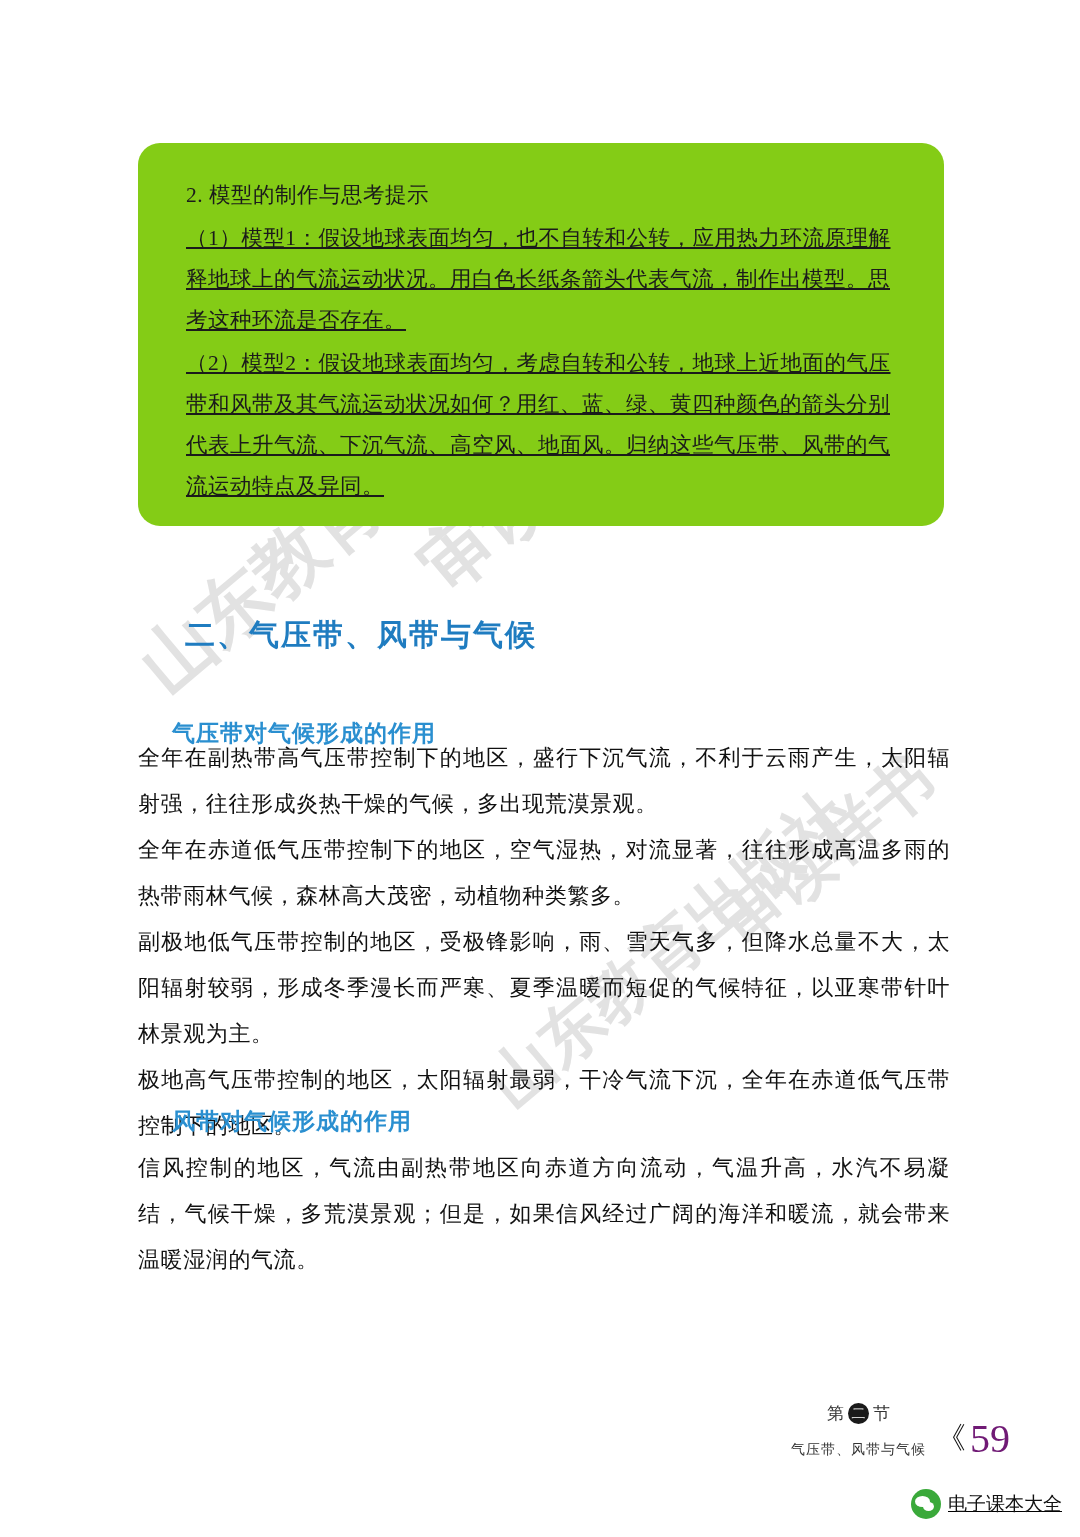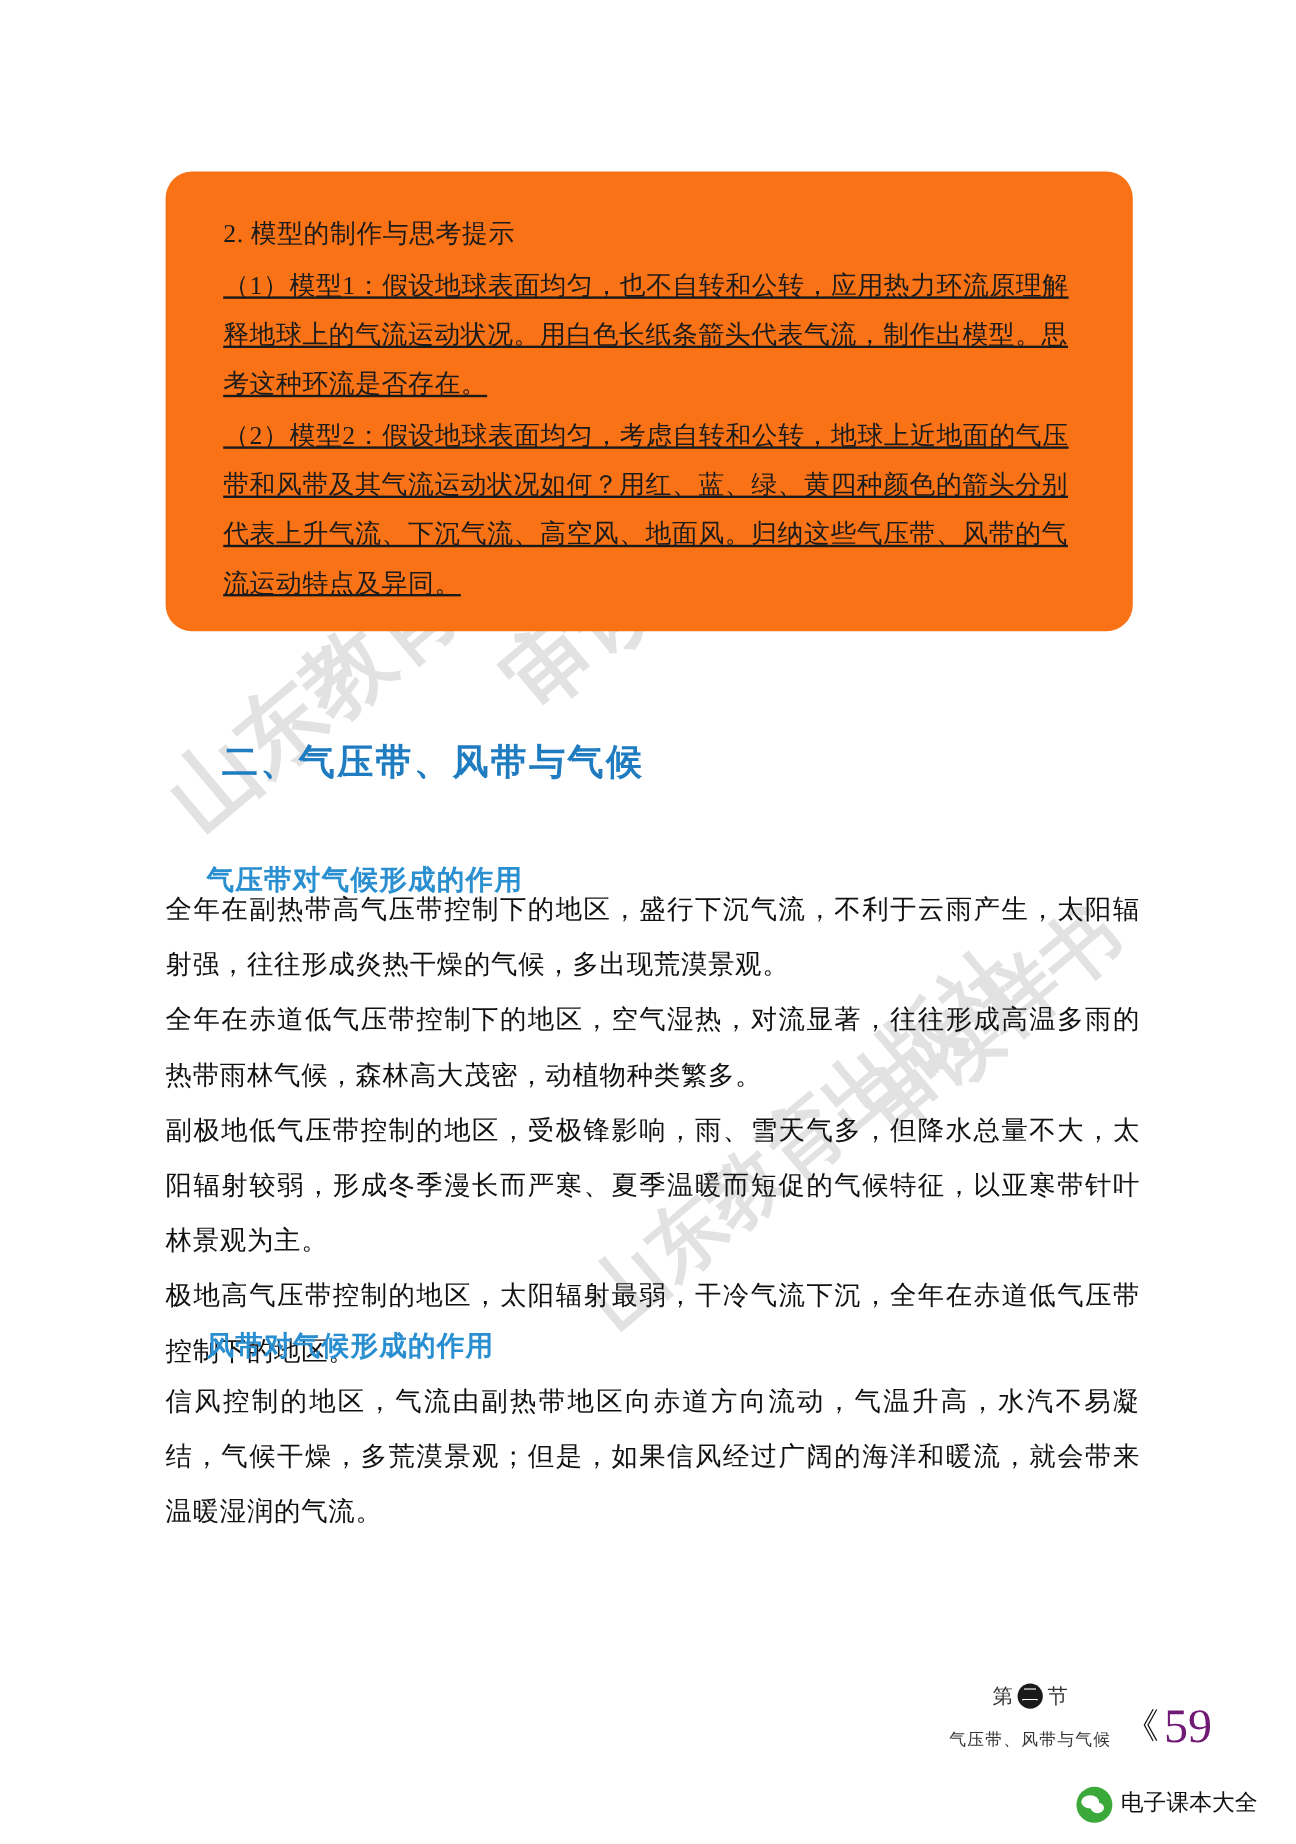--- a/index.html
+++ b/index.html
@@ -38,21 +38,21 @@
   .wm3 { left: 470px; top: 1060px; font-size: 64px; transform: rotate(-40deg); }
   .wm4 { left: 700px; top: 900px; font-size: 64px; transform: rotate(-40deg); }
 
   
   .callout {
     position: absolute;
     left: 138px;
     top: 143px;
     width: 806px;
     height: 383px;
-    background: #f97316;
+    background: #84cc16;
     border-radius: 22px;
     box-sizing: border-box;
     padding: 32px 38px 20px 48px;
     z-index: 10;
   }
   .callout p {
     margin: 0 0 2px 0;
     font-size: 21.5px;
     line-height: 41px;
     color: #1b1b1b;
@@ -152,25 +152,26 @@
   }
   .chev {
     font-size: 30px;
     color: #111;
     margin-right: 4px;
   }
 
   
   .badge {
     position: absolute;
-    right: 32px;
+    right: 18px;
     bottom: 18px;
     display: flex;
-    align-items: flex-start;
+    align-items: center;
     z-index: 20;
+    text-decoration: underline;
   }
   .badge-logo {
     width: 30px; height: 30px;
     border-radius: 50%;
     background: #3aa93a;
     position: relative;
     margin-right: 7px;
   }
   .badge-logo::before,
   .badge-logo::after {

